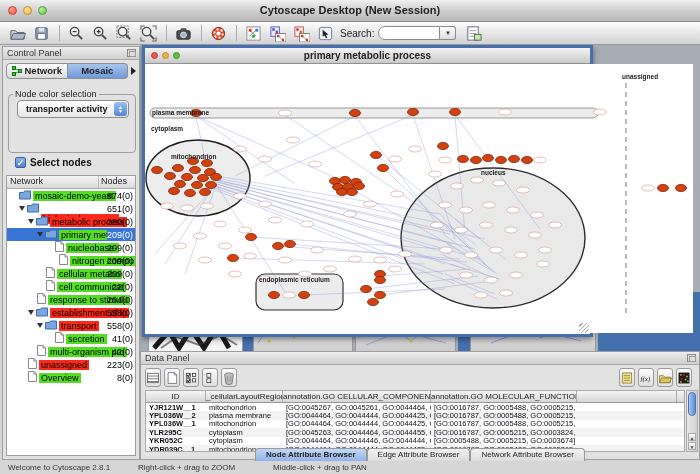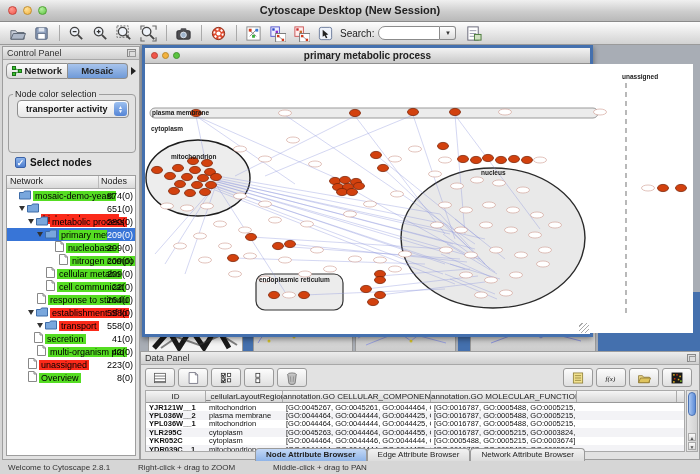--- a/index.html
+++ b/index.html
@@ -75,21 +75,21 @@
   #net-titlebar { height:16px; background:linear-gradient(#f3f3f3,#c9c9c9); border-bottom:1px solid #909090; position:relative; }
   #net-titlebar .ttl { text-align:center; font-size:10px; font-weight:bold; color:#222; line-height:15px; }
   .tl2 { width:7px; height:7px; border-radius:50%; position:absolute; top:4px; }
   #net-canvas { width:548px; height:269px; background:#fff; }
   #grip { position:absolute; right:1px; bottom:1px; width:10px; height:10px;
     background:repeating-linear-gradient(135deg,transparent 0 2px,#aaa 2px 3px); }
 
   
   #data-panel { left:140px; top:351px; width:560px; height:109px; background:#e2e2e2; border:1px solid #9e9e9e; }
   #dp-toolbar { height:25px; display:flex; align-items:center; padding:0 4px; }
-  .dbtn { width:30px; height:19px; border:1px solid #9a9a9a; border-radius:3px; background:linear-gradient(#fcfcfc,#e0e0e0);
+  .dbtn { width:16px; height:19px; border:1px solid #9a9a9a; border-radius:3px; background:linear-gradient(#fcfcfc,#e0e0e0);
     display:flex; align-items:center; justify-content:center; margin-right:3px; }
   .dbtn svg { width:14px; height:14px; }
   .dspacer { flex:1; }
   #dp-table { position:absolute; left:4px; top:38px; right:14px; height:62px; background:#fff; border:1px solid #aaa; overflow:hidden; }
   #dp-cols { display:flex; height:12px; background:linear-gradient(#f5f5f5,#d7d7d7); border-bottom:1px solid #999; }
   #dp-cols div { font-size:8px; color:#222; text-align:center; border-right:1px solid #aaa; overflow:hidden; white-space:nowrap; line-height:12px; }
   .drow { display:flex; height:8.4px; align-items:center; }
   .drow:nth-child(odd) { background:#fff; }
   .drow:nth-child(even) { background:#f3f3f6; }
   .drow div { font-size:7.5px; color:#111; white-space:nowrap; overflow:hidden; padding-left:3px; }
@@ -361,21 +361,21 @@
           <span class="tcount">558(0)</span>
         </div>
         <div class="trow" style="padding-left: 30px;">
           <span class="texp"></span>
           <span class="tico"><svg width="12" height="10" viewBox="0 0 12 10">
               <path d="M0.5 2.5 h4 l1 -1.5 h6 v8 h-11 z" fill="#79a7dd" stroke="#3e6ca8"></path>
             </svg></span>
           <span class="tchip" style="background: rgb(251, 42, 26);">transport</span>
           <span class="tcount">558(0)</span>
         </div>
-        <div class="trow" style="padding-left: 18px;">
+        <div class="trow" style="padding-left: 39px;">
           <span class="texp none"></span>
           <span class="tico"><svg width="9" height="11" viewBox="0 0 9 11">
               <path d="M0.5 0.5 h5.5 l2.5 2.5 v7.5 h-8 z" fill="#fff" stroke="#888"></path>
               <path d="M6 0.5 v2.5 h2.5" fill="none" stroke="#888"></path>
             </svg></span>
           <span class="tchip" style="background: rgb(85, 221, 34);">secretion</span>
           <span class="tcount">41(0)</span>
         </div>
         <div class="trow" style="padding-left: 21px;">
           <span class="texp none"></span>

